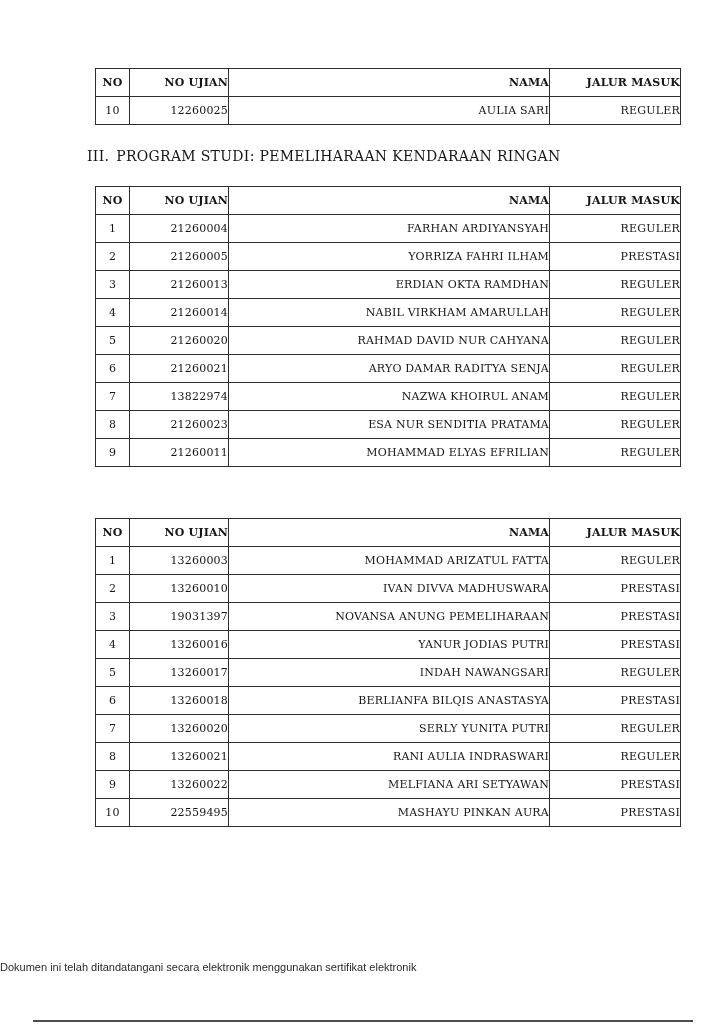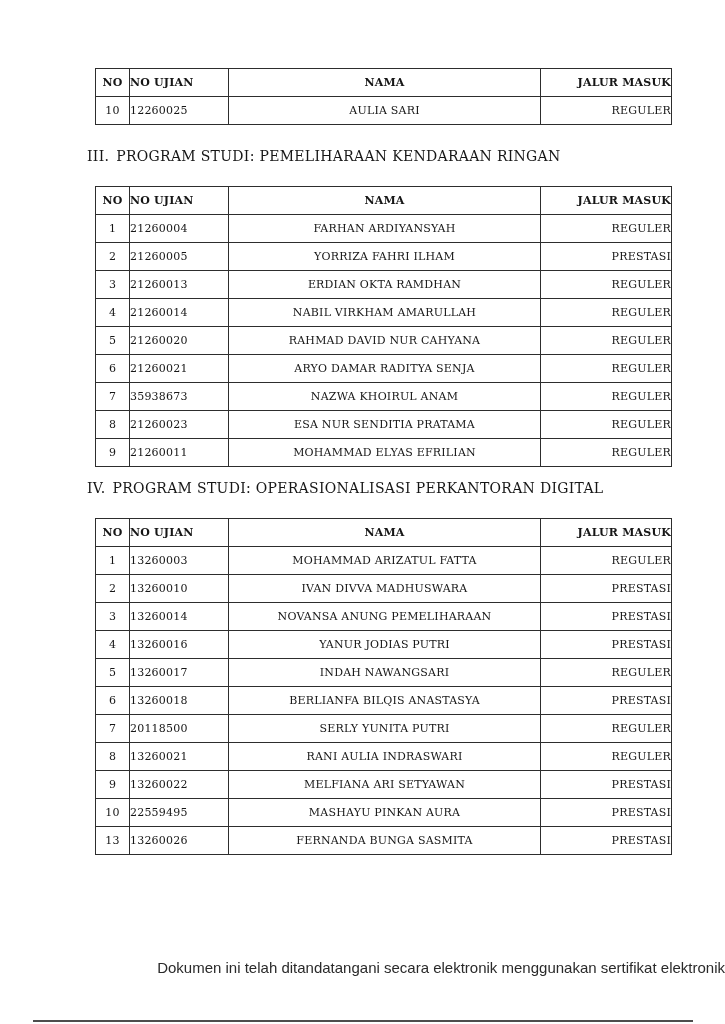--- a/index.html
+++ b/index.html
@@ -31,45 +31,45 @@
     padding: 0;
     white-space: nowrap;
     overflow: hidden;
   }
   .doc-table th {
     font-weight: bold;
     text-align: center;
     font-size: 11px;
   }
   .doc-table .col0 { width: 33px;  text-align: center; }
-  .doc-table .col1 { width: 98px;  text-align: left; }
-  .doc-table .col2 { width: 311px; text-align: center; }
+  .doc-table .col1 { width: 98px;  text-align: right; }
+  .doc-table .col2 { width: 311px; text-align: right; padding-left: 9px; }
   .doc-table .col3 { width: 130px; text-align: right; }
   .table-1 { top: 68px; }
   .table-2 { top: 186px; }
   .table-3 { top: 518px; }
   .section-heading {
     position: absolute;
     left: 87px;
     font-size: 14px;
     letter-spacing: 0.3px;
     line-height: 18px;
     white-space: nowrap;
   }
   .heading-3 { top: 147px; }
   .heading-4 { top: 479px; }
   .heading-number { display: inline-block; margin-right: 7px; }
   .doc-footer {
     position: absolute;
     top: 961px;
     left: 0;
     width: 725px;
-    text-align: right;
+    text-align: left;
     font-family: "Liberation Sans", sans-serif;
-    font-size: 15px;
+    font-size: 11px;
     line-height: 13px;
     color: #2a2a2a;
   }
   .bottom-rule {
     position: absolute;
     top: 1020px;
     left: 33px;
     width: 660px;
     height: 2px;
     background: #4d4d4d;
@@ -144,42 +144,39 @@
           <td class="col3">REGULER</td>
         </tr>
         <tr>
           <td class="col0">6</td>
           <td class="col1">21260021</td>
           <td class="col2">ARYO DAMAR RADITYA SENJA</td>
           <td class="col3">REGULER</td>
         </tr>
         <tr>
           <td class="col0">7</td>
-          <td class="col1">35938673</td>
+          <td class="col1">13822974</td>
           <td class="col2">NAZWA KHOIRUL ANAM</td>
           <td class="col3">REGULER</td>
         </tr>
         <tr>
           <td class="col0">8</td>
           <td class="col1">21260023</td>
           <td class="col2">ESA NUR SENDITIA PRATAMA</td>
           <td class="col3">REGULER</td>
         </tr>
         <tr>
           <td class="col0">9</td>
           <td class="col1">21260011</td>
           <td class="col2">MOHAMMAD ELYAS EFRILIAN</td>
           <td class="col3">REGULER</td>
         </tr>
       </tbody>
     </table>
 
-  <div class="section-heading heading-4">
-    <span class="heading-number">IV.</span><span>PROGRAM STUDI: OPERASIONALISASI PERKANTORAN DIGITAL</span>
-  </div>
 
   <table class="doc-table table-3">
       <thead>
         <tr>
           <th class="col0">NO</th>
           <th class="col1">NO UJIAN</th>
           <th class="col2">NAMA</th>
           <th class="col3">JALUR MASUK</th>
         </tr>
       </thead>
@@ -191,21 +188,21 @@
           <td class="col3">REGULER</td>
         </tr>
         <tr>
           <td class="col0">2</td>
           <td class="col1">13260010</td>
           <td class="col2">IVAN DIVVA MADHUSWARA</td>
           <td class="col3">PRESTASI</td>
         </tr>
         <tr>
           <td class="col0">3</td>
-          <td class="col1">13260014</td>
+          <td class="col1">19031397</td>
           <td class="col2">NOVANSA ANUNG PEMELIHARAAN</td>
           <td class="col3">PRESTASI</td>
         </tr>
         <tr>
           <td class="col0">4</td>
           <td class="col1">13260016</td>
           <td class="col2">YANUR JODIAS PUTRI</td>
           <td class="col3">PRESTASI</td>
         </tr>
         <tr>
@@ -215,21 +212,21 @@
           <td class="col3">REGULER</td>
         </tr>
         <tr>
           <td class="col0">6</td>
           <td class="col1">13260018</td>
           <td class="col2">BERLIANFA BILQIS ANASTASYA</td>
           <td class="col3">PRESTASI</td>
         </tr>
         <tr>
           <td class="col0">7</td>
-          <td class="col1">20118500</td>
+          <td class="col1">13260020</td>
           <td class="col2">SERLY YUNITA PUTRI</td>
           <td class="col3">REGULER</td>
         </tr>
         <tr>
           <td class="col0">8</td>
           <td class="col1">13260021</td>
           <td class="col2">RANI AULIA INDRASWARI</td>
           <td class="col3">REGULER</td>
         </tr>
         <tr>
@@ -237,26 +234,20 @@
           <td class="col1">13260022</td>
           <td class="col2">MELFIANA ARI SETYAWAN</td>
           <td class="col3">PRESTASI</td>
         </tr>
         <tr>
           <td class="col0">10</td>
           <td class="col1">22559495</td>
           <td class="col2">MASHAYU PINKAN AURA</td>
           <td class="col3">PRESTASI</td>
         </tr>
-        <tr>
-          <td class="col0">13</td>
-          <td class="col1">13260026</td>
-          <td class="col2">FERNANDA BUNGA SASMITA</td>
-          <td class="col3">PRESTASI</td>
-        </tr>
       </tbody>
     </table>
 
   <div class="doc-footer">
     <div>Dokumen ini telah ditandatangani secara elektronik menggunakan sertifikat elektronik</div>
   </div>
 
   <div class="bottom-rule"></div>
 
 </div>

